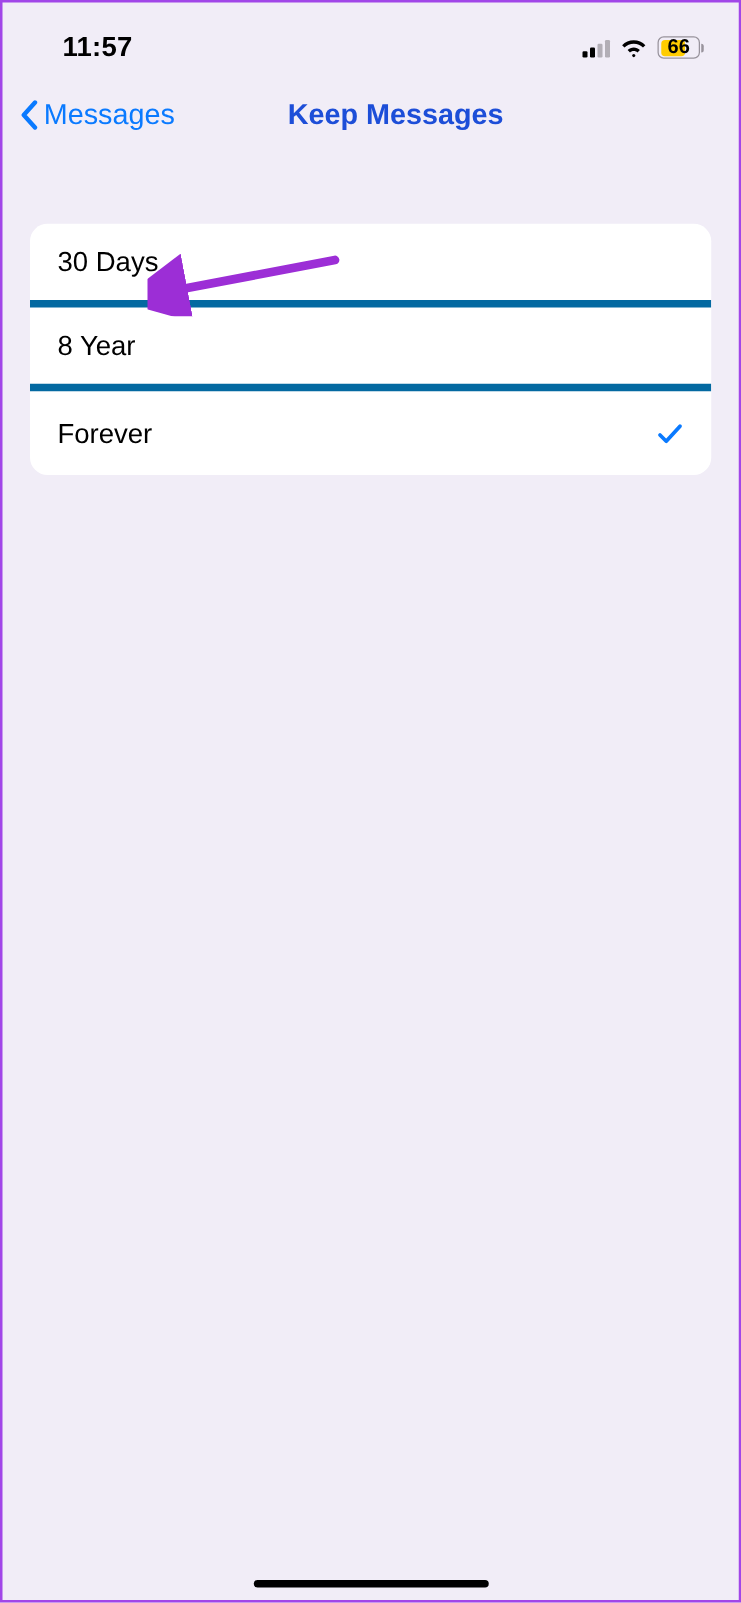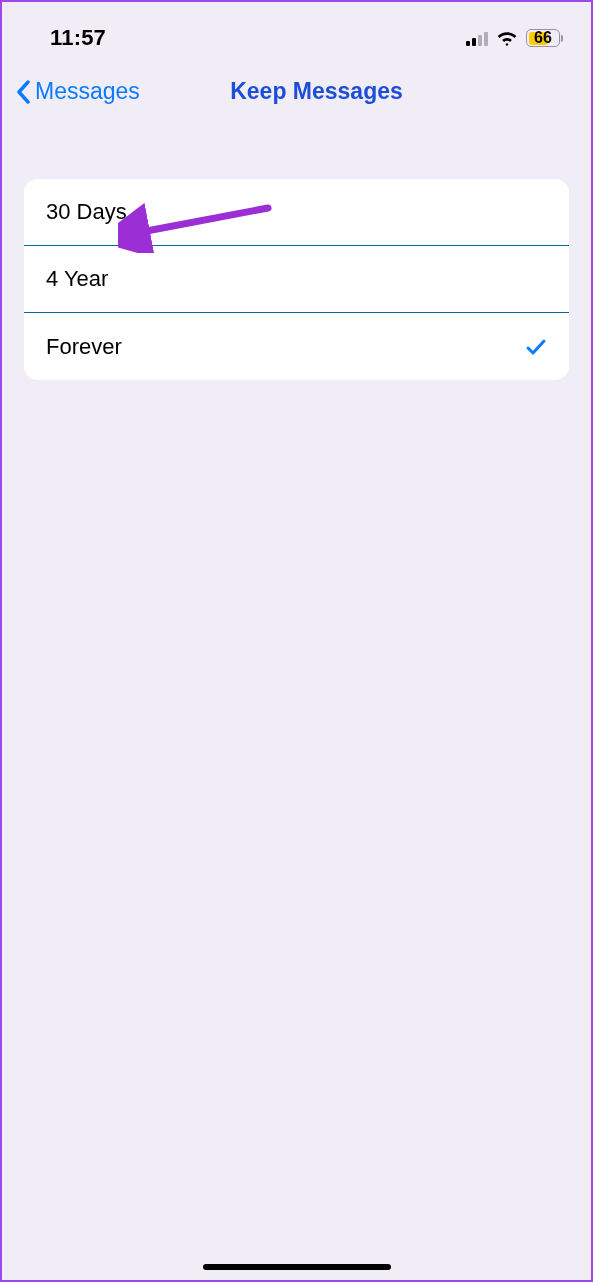--- a/index.html
+++ b/index.html
@@ -122,21 +122,21 @@
       background: #fff;
       border-radius: 14px;
       overflow: hidden;
     }
     .list-row {
       display: flex;
       align-items: center;
       justify-content: space-between;
       padding: 0 22px;
       height: 67px;
-      border-bottom: 1px solid #0369a1;
+      border-bottom: 6px solid #0369a1;
       font-size: 22px;
       color: #000;
     }
     .list-group .list-row:last-child {
       border-bottom: none;
     }
     .checkmark-icon svg { display:block; }
     .annotation-arrow {
       position: absolute;
       left: 116px;
@@ -191,21 +191,21 @@
     <span>Messages</span>
   </div>
   <div class="nav-title">Keep Messages</div>
 </div>
 
 <div class="list-group">
   <div class="list-row">
     <span>30 Days</span>
   </div>
   <div class="list-row">
-    <span>4 Year</span>
+    <span>8 Year</span>
   </div>
   <div class="list-row">
     <span>Forever</span>
     <span class="checkmark-icon">
       <svg width="22" height="22" viewBox="0 0 22 22">
         <polyline points="3,12 8,17 19,5" fill="none" stroke="#0a7aff" stroke-width="3" stroke-linecap="round" stroke-linejoin="round"></polyline>
       </svg>
     </span>
   </div>
 </div>

